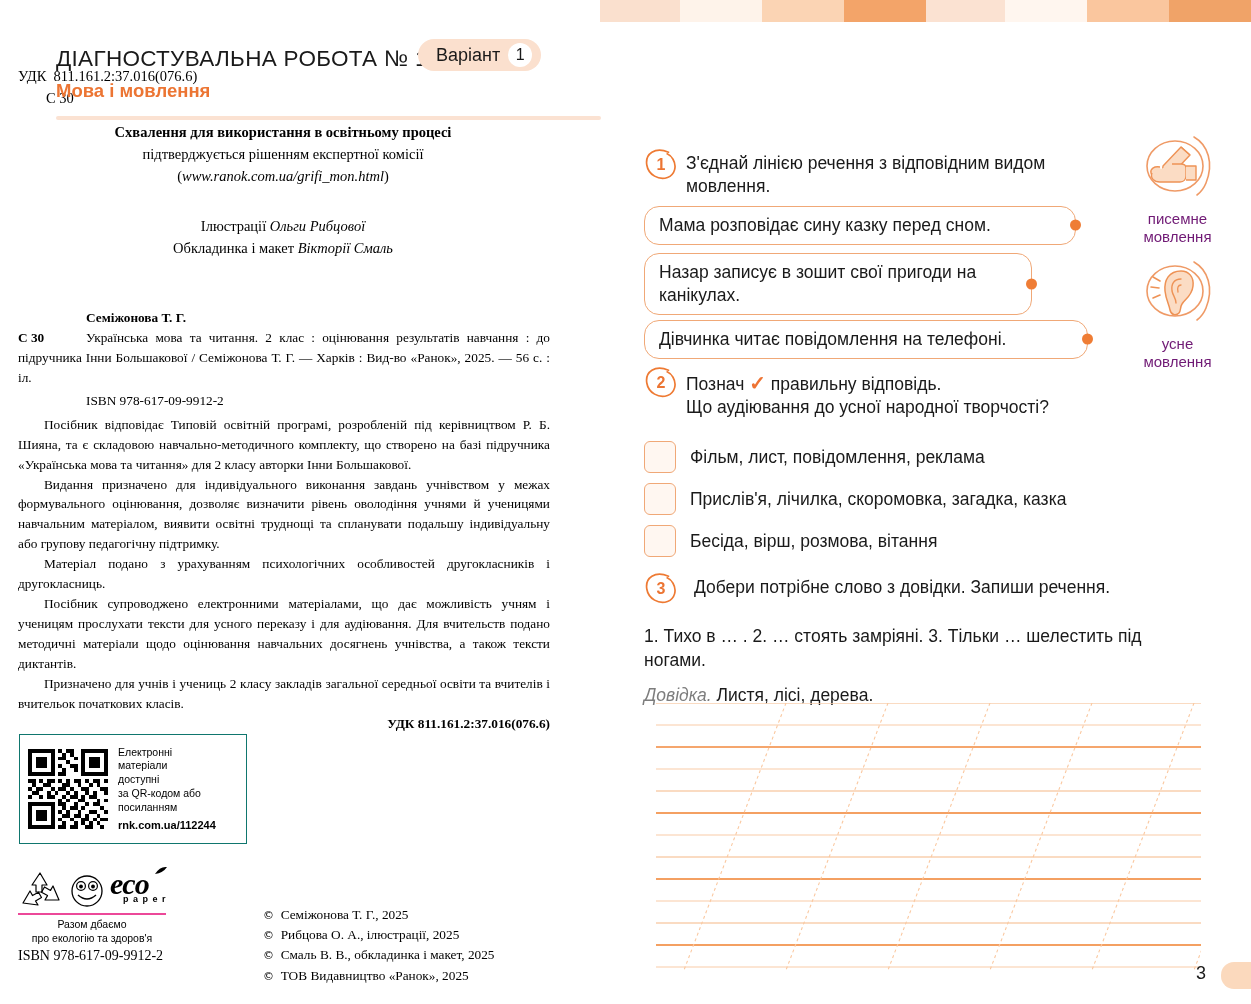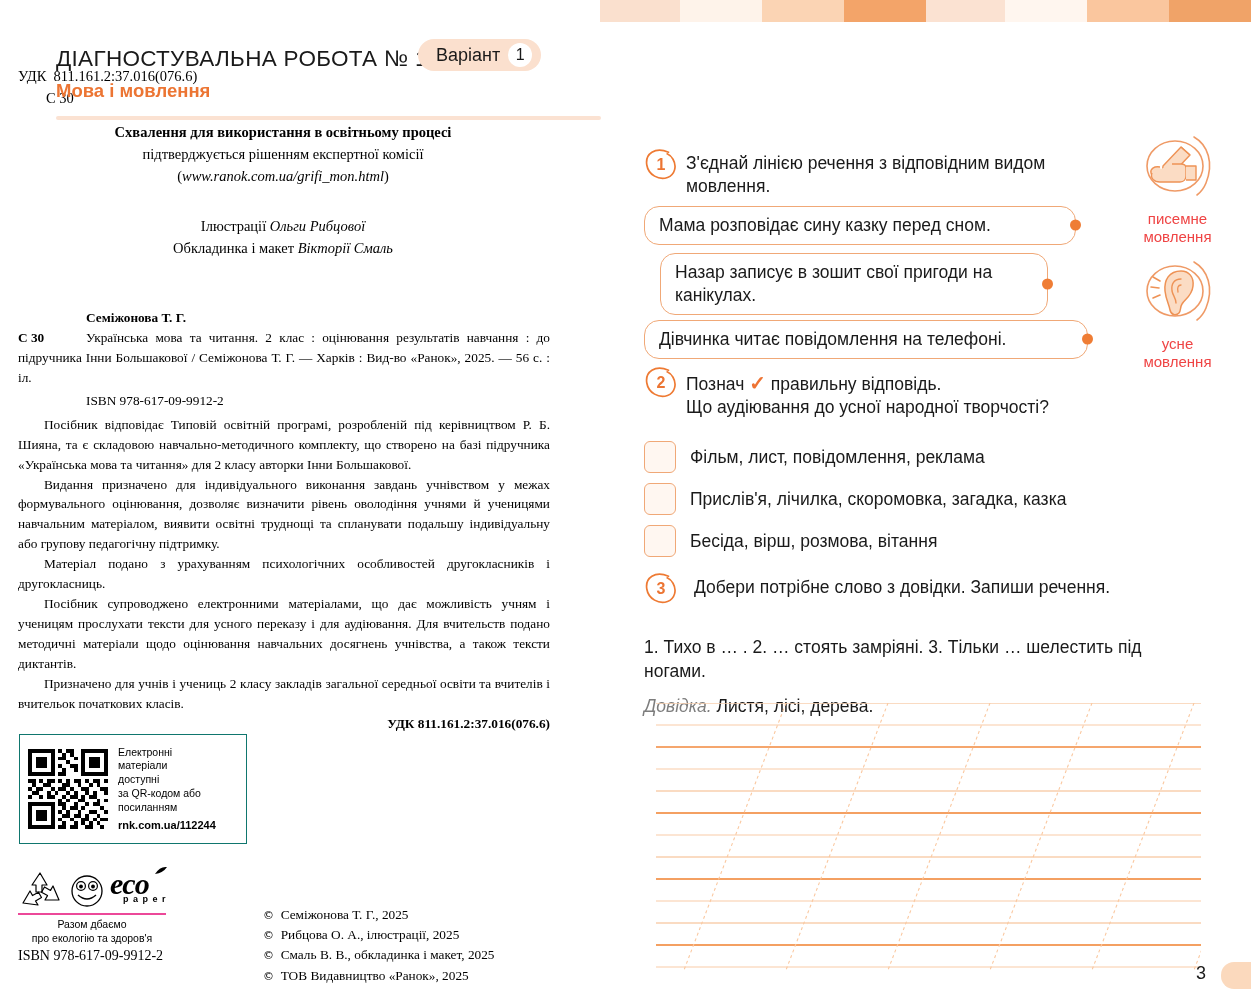--- a/index.html
+++ b/index.html
@@ -101,41 +101,41 @@
     border:1.6px solid #f0a877;border-radius:15px;
     font-size:17.5px;line-height:1.3;color:#1a1a1a;
     padding:7px 14px;box-sizing:border-box;position:relative;
     background:#fff;
   }
   .pill .dot{
     position:absolute;right:-5.5px;top:50%;transform:translateY(-50%);
     width:11px;height:11px;border-radius:50%;background:#ef7d35;
   }
   #pill1{position:absolute;left:0;top:58px;width:432px;}
-  #pill2{position:absolute;left:16px;top:105px;width:388px;}
+  #pill2{position:absolute;left:0;top:105px;width:388px;}
   #pill3{position:absolute;left:0;top:172px;width:444px;}
 
   .speech-icons{position:absolute;left:1115px;top:133px;width:125px;text-align:center;}
   .speech-item{margin-bottom:12px;}
-  .speech-label{font-size:15px;color:#ef4444;line-height:1.2;margin-top:1px;}
+  .speech-label{font-size:15px;color:#701a75;line-height:1.2;margin-top:1px;}
 
   
   #task2{left:644px;top:366px;width:560px;}
   .check-mark{color:#ee7333;font-size:20px;font-weight:bold;}
   .options{margin-top:22px;}
   .option{display:flex;align-items:center;gap:14px;margin-bottom:10px;}
   .checkbox{
     width:30px;height:30px;flex:0 0 30px;
     border:1.8px solid #f0a877;border-radius:6px;background:#fff7f1;
   }
   .option-label{font-size:17.5px;color:#1a1a1a;}
 
   
   #task3{left:644px;top:572px;width:560px;}
-  .t3-body{font-size:17.5px;line-height:1.35;color:#1a1a1a;margin-top:30px;width:520px;}
+  .t3-body{font-size:17.5px;line-height:1.35;color:#1a1a1a;margin-top:19px;width:520px;}
   .t3-ref{margin-top:13px;font-size:17.5px;color:#1a1a1a;}
   .t3-ref i{color:#7d7d7d;font-style:italic;}
 
   
   .ruled{position:absolute;left:656px;top:703px;width:545px;height:267px;overflow:hidden;}
   .ruled svg{display:block;}
 
   .page-num{position:absolute;left:1196px;top:963px;font-size:18px;color:#1a1a1a;}
   .page-tab{position:absolute;left:1221px;top:962px;width:30px;height:27px;background:#fbd9bd;border-radius:13px 0 0 13px;}
 

